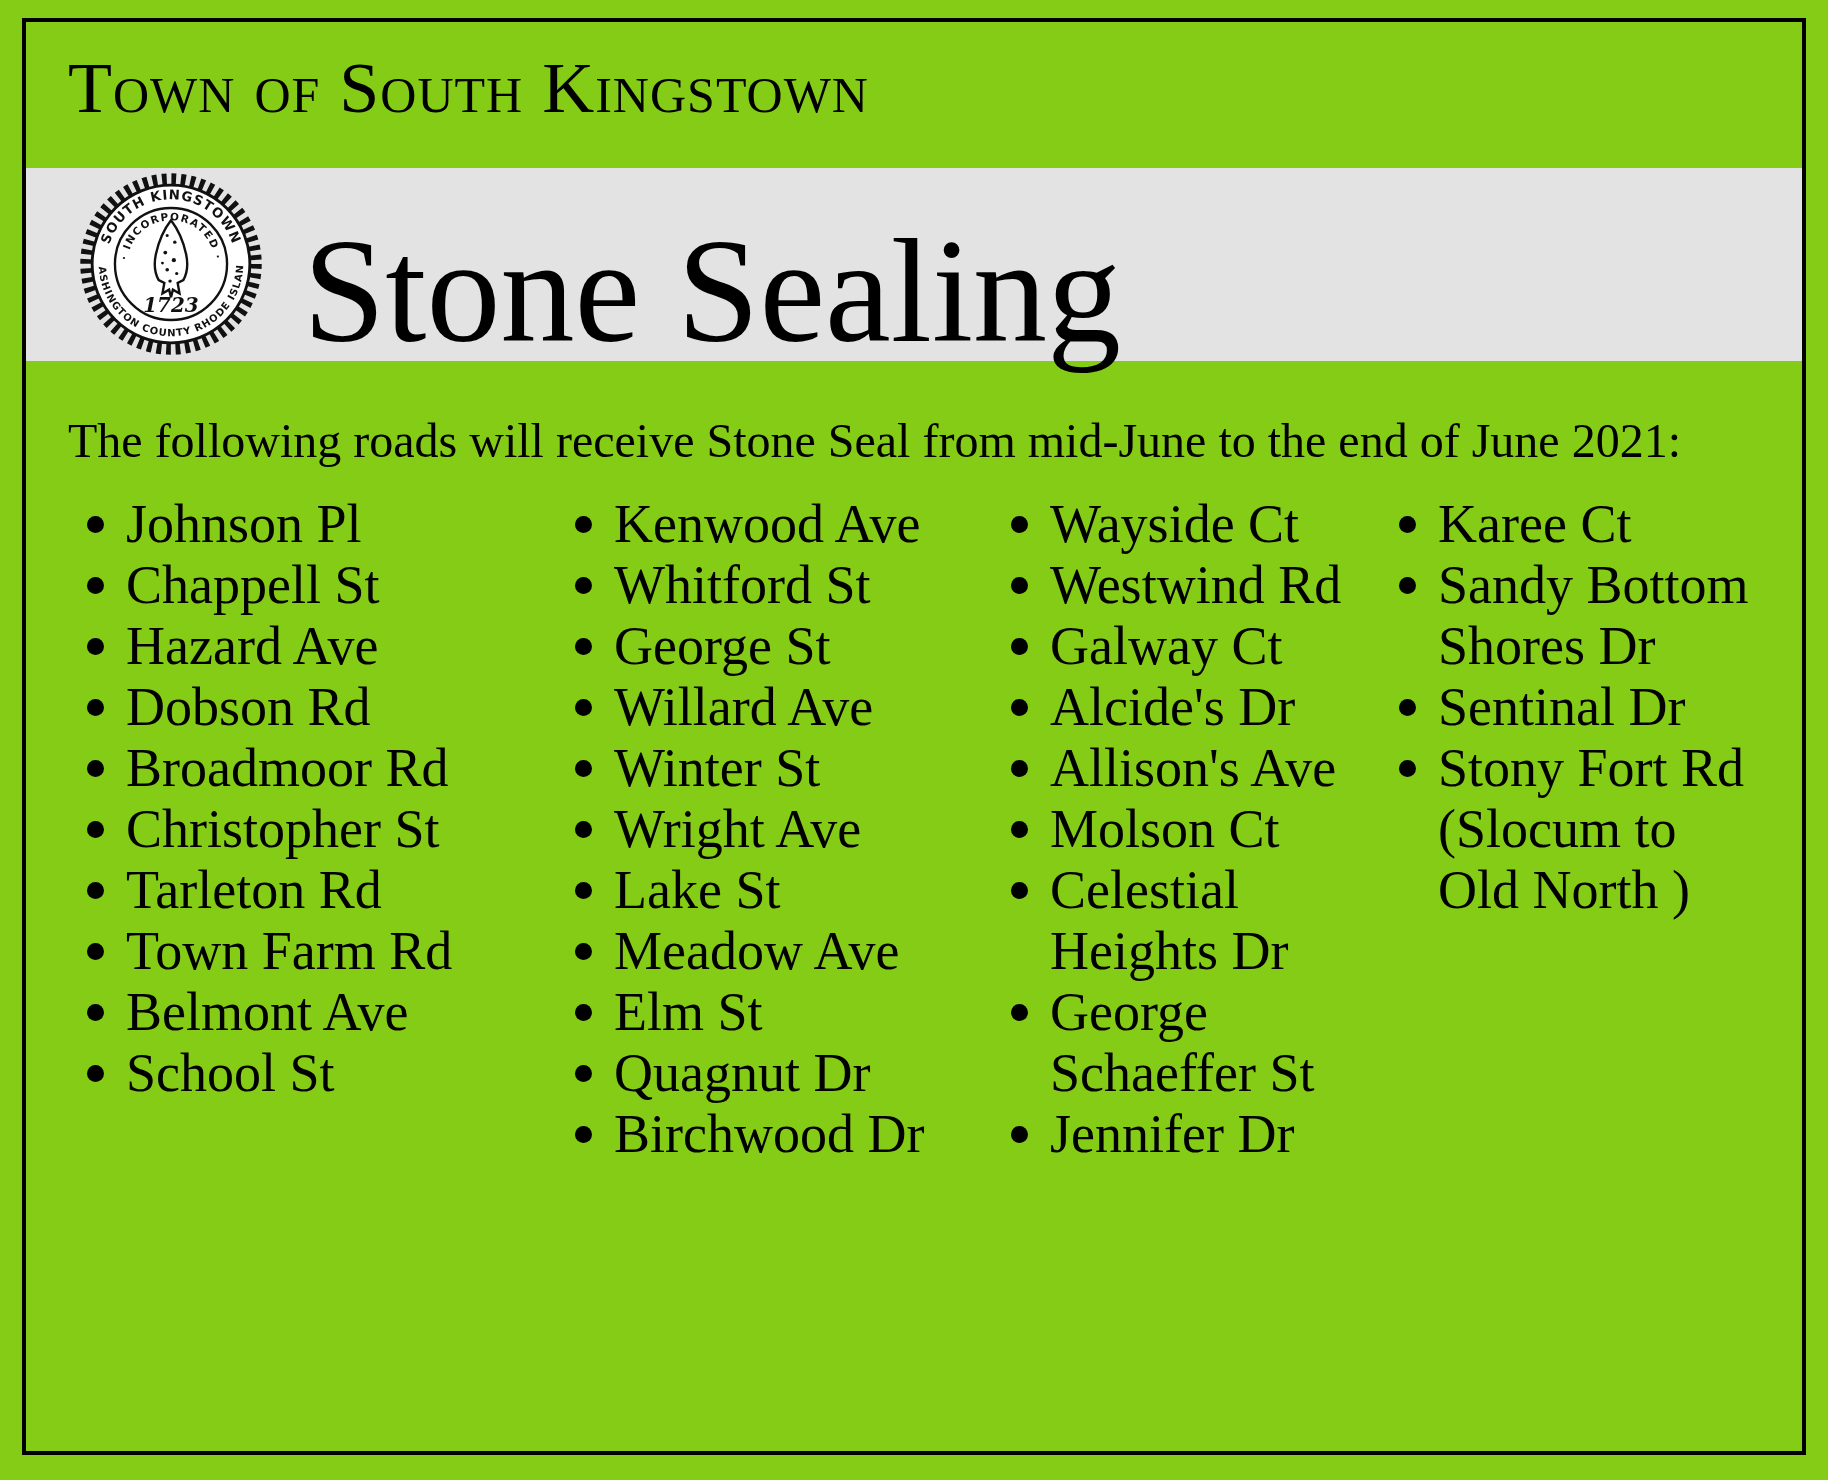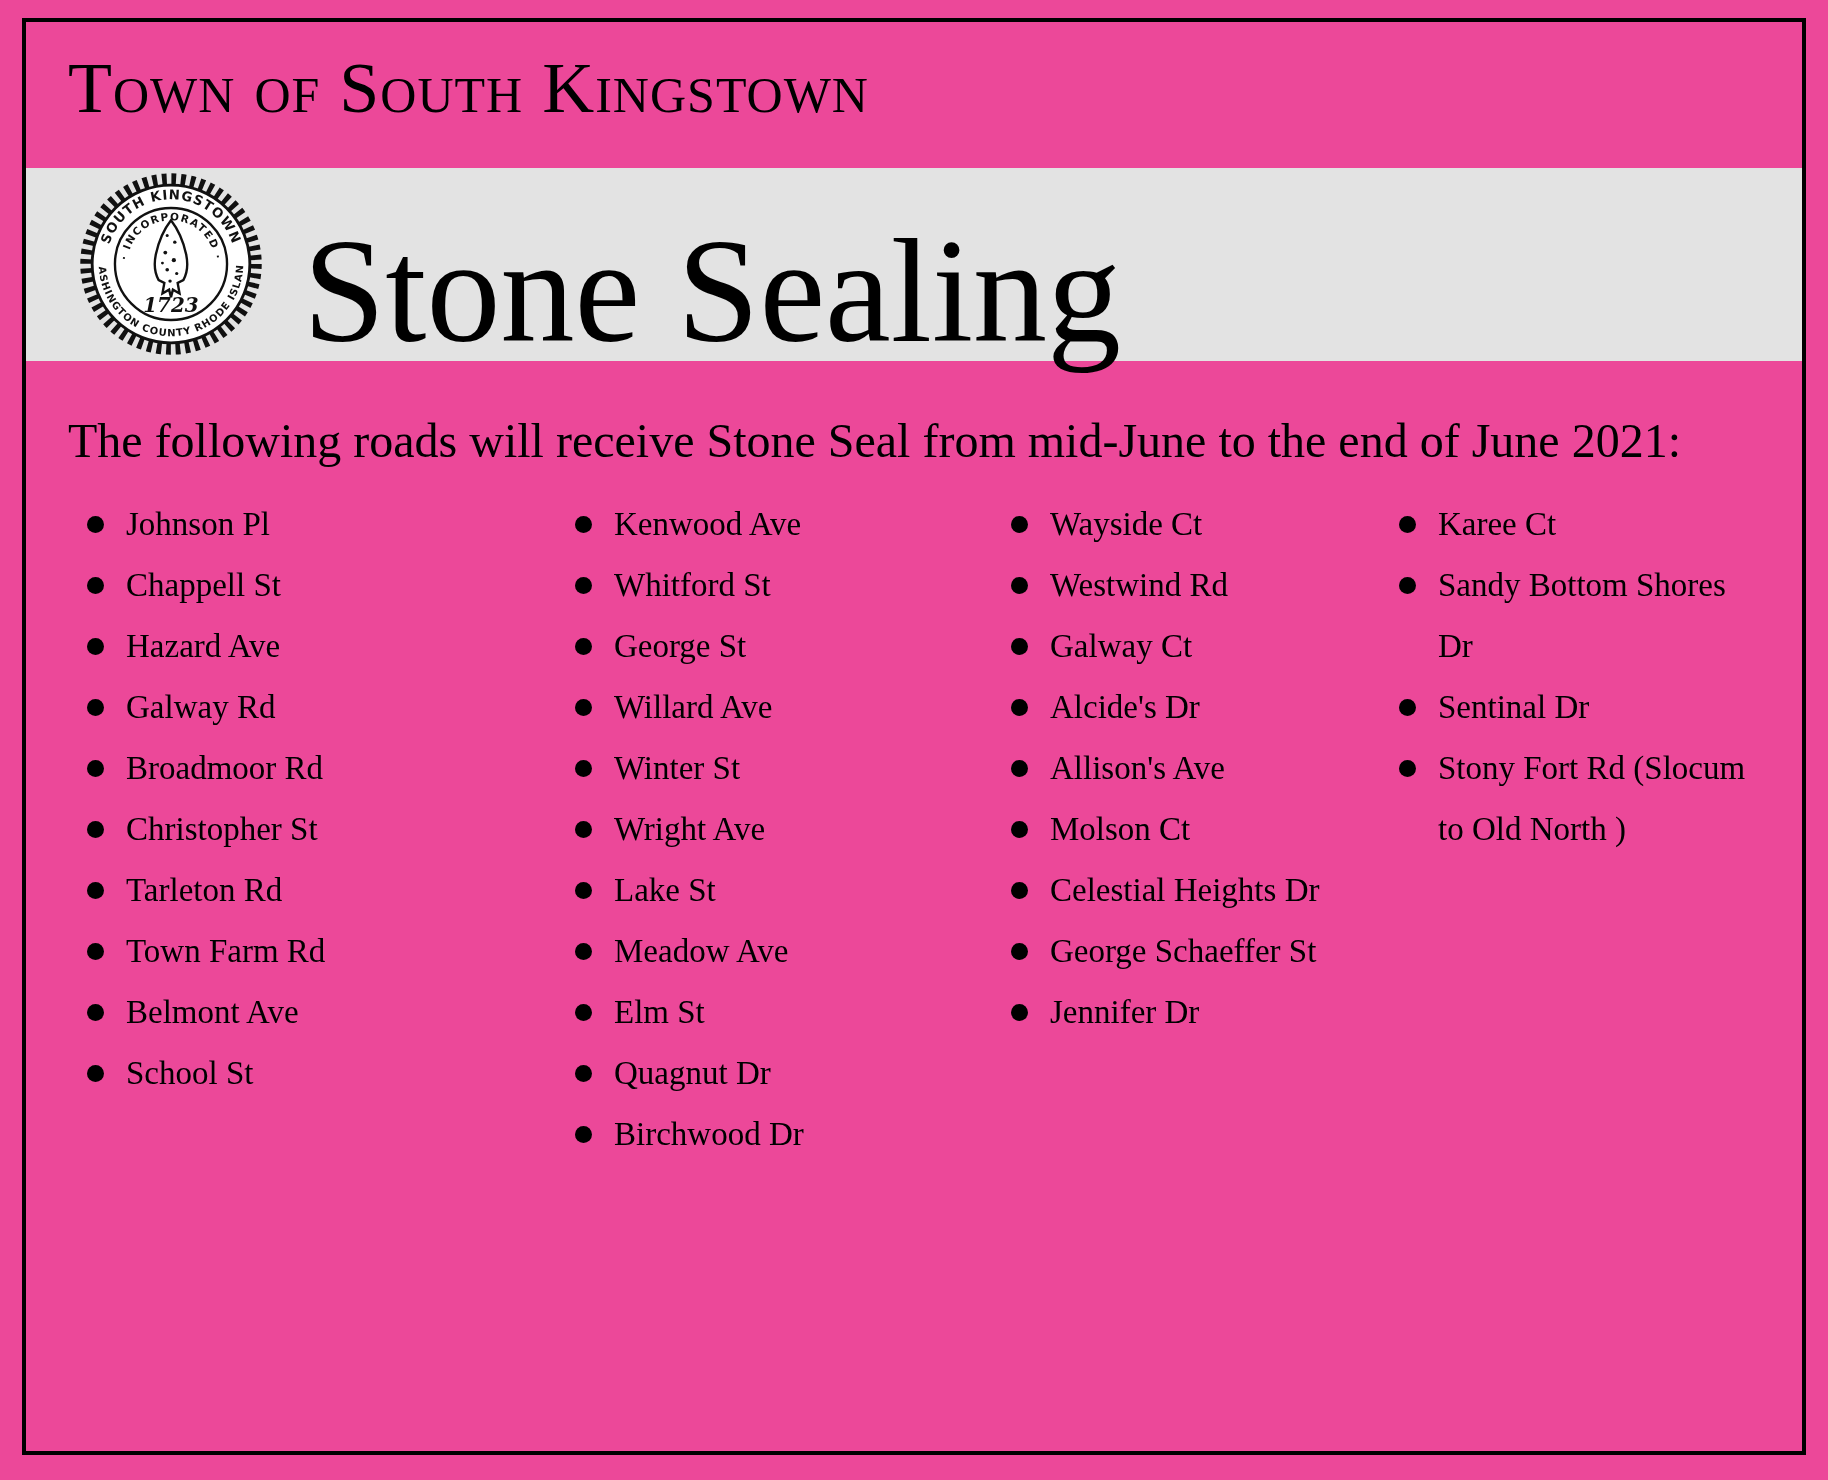--- a/index.html
+++ b/index.html
@@ -1,20 +1,20 @@
 <!DOCTYPE html>
 <html><head>
 <meta charset="utf-8">
 <style>
   html, body { margin: 0; padding: 0; background: #ffffff; }
   .page {
     position: relative;
     width: 1828px;
     height: 1480px;
-    background: #ec4899;
+    background: #84cc16;
     color: #000000;
     font-family: "Liberation Serif", "DejaVu Serif", serif;
     overflow: hidden;
   }
   .frame {
     position: absolute;
     left: 22px; top: 18px;
     width: 1784px; height: 1437px;
     border: 4px solid #000000;
     box-sizing: border-box;
@@ -61,21 +61,21 @@
     left: 68px; top: 411px;
     width: 1700px;
     font-size: 48px;
     line-height: 1.25;
   }
   .roads {
     position: absolute;
     top: 494px;
     margin: 0; padding: 0;
     list-style: none;
-    font-size: 33px;
+    font-size: 54px;
     line-height: 61px;
   }
   .roads li {
     position: relative;
     padding-left: 42px;
   }
   .roads li::before {
     content: "";
     position: absolute;
     left: 3px; top: 22px;
@@ -142,21 +142,21 @@
     <div class="banner-title">Stone Sealing</div>
   </div>
 
   <div class="intro">The following roads will receive Stone Seal from mid-June to the end of June 2021:</div>
 
   <ul class="roads col-1">
 
   <li>Johnson Pl</li>
       <li>Chappell St</li>
       <li>Hazard Ave</li>
-      <li>Galway Rd</li>
+      <li>Dobson Rd</li>
       <li>Broadmoor Rd</li>
       <li>Christopher St</li>
       <li>Tarleton Rd</li>
       <li>Town Farm Rd</li>
       <li>Belmont Ave</li>
       <li>School St</li>
     </ul>
   <ul class="roads col-2">
 
   <li>Kenwood Ave</li>

